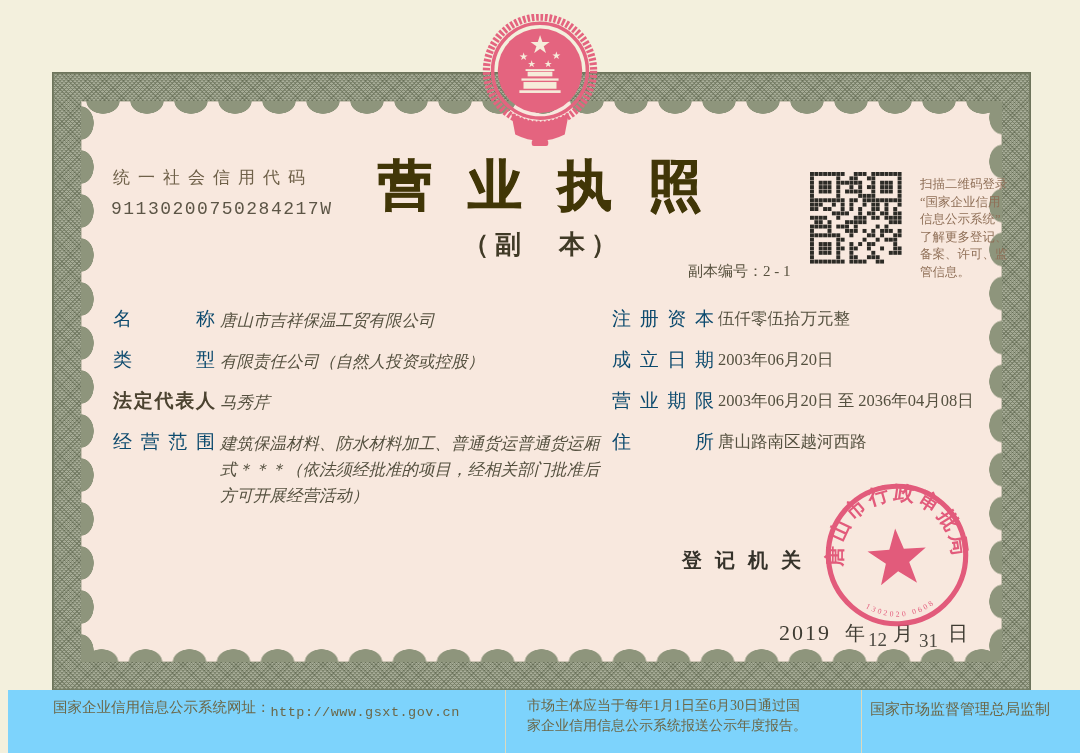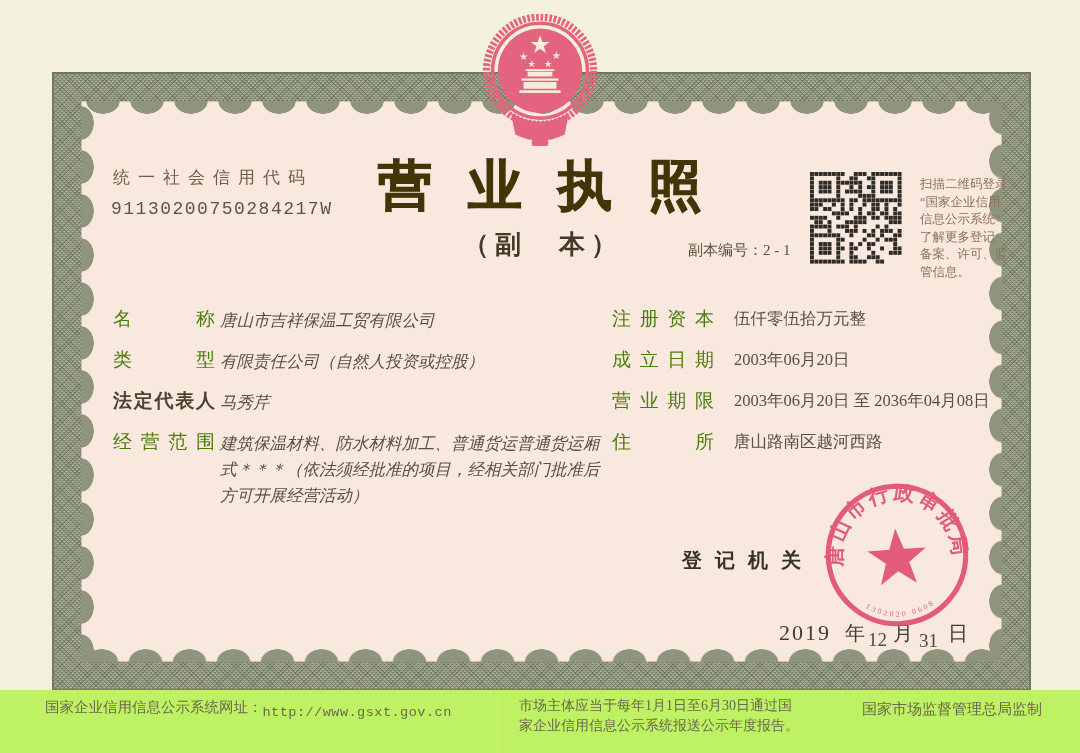--- a/index.html
+++ b/index.html
@@ -33,45 +33,45 @@
   .seal{position:absolute;left:815px;top:473px;width:164px;height:164px;opacity:.88;z-index:6;
         transform:rotate(-4deg);}
   
   .credit-label{position:absolute;left:113px;top:166px;font-size:17px;letter-spacing:8px;color:#6f6149;}
   .credit-code{position:absolute;left:111px;top:199px;font-size:18px;letter-spacing:1.5px;color:#5c5546;
                font-family:"Liberation Mono","DejaVu Sans Mono",monospace;}
   .title{position:absolute;left:0;right:0;top:150px;text-align:center;font-size:54px;font-weight:bold;
          color:#413607;letter-spacing:36px;text-indent:36px;-webkit-text-stroke:1px #413607;}
   .subtitle{position:absolute;left:0;right:0;top:227px;text-align:center;font-size:26px;color:#403a26;
             letter-spacing:6px;text-indent:6px;font-weight:bold;}
-  .copy-no{position:absolute;left:688px;top:241px;font-size:15px;color:#56503d;}
+  .copy-no{position:absolute;left:688px;top:262px;font-size:15px;color:#56503d;}
   .qr{position:absolute;left:810px;top:172px;width:92px;height:92px;background:#f8e8de;}
   .qr svg{width:100%;height:100%;fill:#2c2b26;}
   .qr-caption{position:absolute;left:920px;top:176px;width:104px;font-size:12.5px;line-height:17.5px;
               color:#8f6f57;}
   
   .row{position:absolute;}
-  .flabel{display:inline-block;width:102px;font-size:19px;color:#4d7c0f;
+  .flabel{display:inline-block;width:102px;font-size:19px;color:#0c4a6e;
           text-align:justify;text-align-last:justify;text-justify:inter-character;vertical-align:top;}
   .fvalue{display:inline-block;font-size:16.5px;color:#54503f;vertical-align:top;padding-top:2px;}
   .lv{left:113px;} .rv{left:612px;}
   .lv .fvalue{width:395px;margin-left:5px;line-height:26px;font-style:italic;}
-  .rv .fvalue{width:300px;margin-left:20px;}
+  .rv .fvalue{width:300px;margin-left:4px;}
   .bold-label .flabel{font-weight:bold;color:#4c4330;}
   
   .registrar{position:absolute;left:682px;top:547px;font-size:20px;letter-spacing:13px;color:#35322a;font-weight:bold;}
   .date-line{position:absolute;top:0;left:0;}
   .d-y{position:absolute;left:779px;top:620px;font-size:22px;color:#3e3b32;letter-spacing:2px;text-align:center;}
   .d-yu{position:absolute;left:845px;top:620px;font-size:20px;color:#3e3b32;}
   .d-m{position:absolute;left:868px;top:629px;font-size:19px;color:#4d4a42;}
   .d-mu{position:absolute;left:893px;top:620px;font-size:20px;color:#3e3b32;}
   .d-d{position:absolute;left:919px;top:630px;font-size:19px;color:#4d4a42;}
   .d-du{position:absolute;left:948px;top:620px;font-size:20px;color:#3e3b32;}
   
-  .footer{position:absolute;left:0;right:0;top:690px;height:63px;background:#bef264;font-size:14.5px;color:#6b6748;}
+  .footer{position:absolute;left:8px;right:0;top:690px;height:63px;background:#7dd3fc;font-size:14.5px;color:#6b6748;}
   .f-div{position:absolute;top:0;bottom:0;width:1px;background:#ddd9bd;}
   .f-left{position:absolute;left:45px;top:8px;}
   .f-url{font-family:"Liberation Mono","DejaVu Sans Mono",monospace;font-size:13.5px;letter-spacing:.5px;
          position:relative;top:4px;}
   .f-mid{position:absolute;left:519px;top:6px;width:345px;line-height:20px;font-size:14px;}
   .f-right{position:absolute;left:862px;top:10px;font-size:15px;}
 </style>
 </head>
 <body>
 

